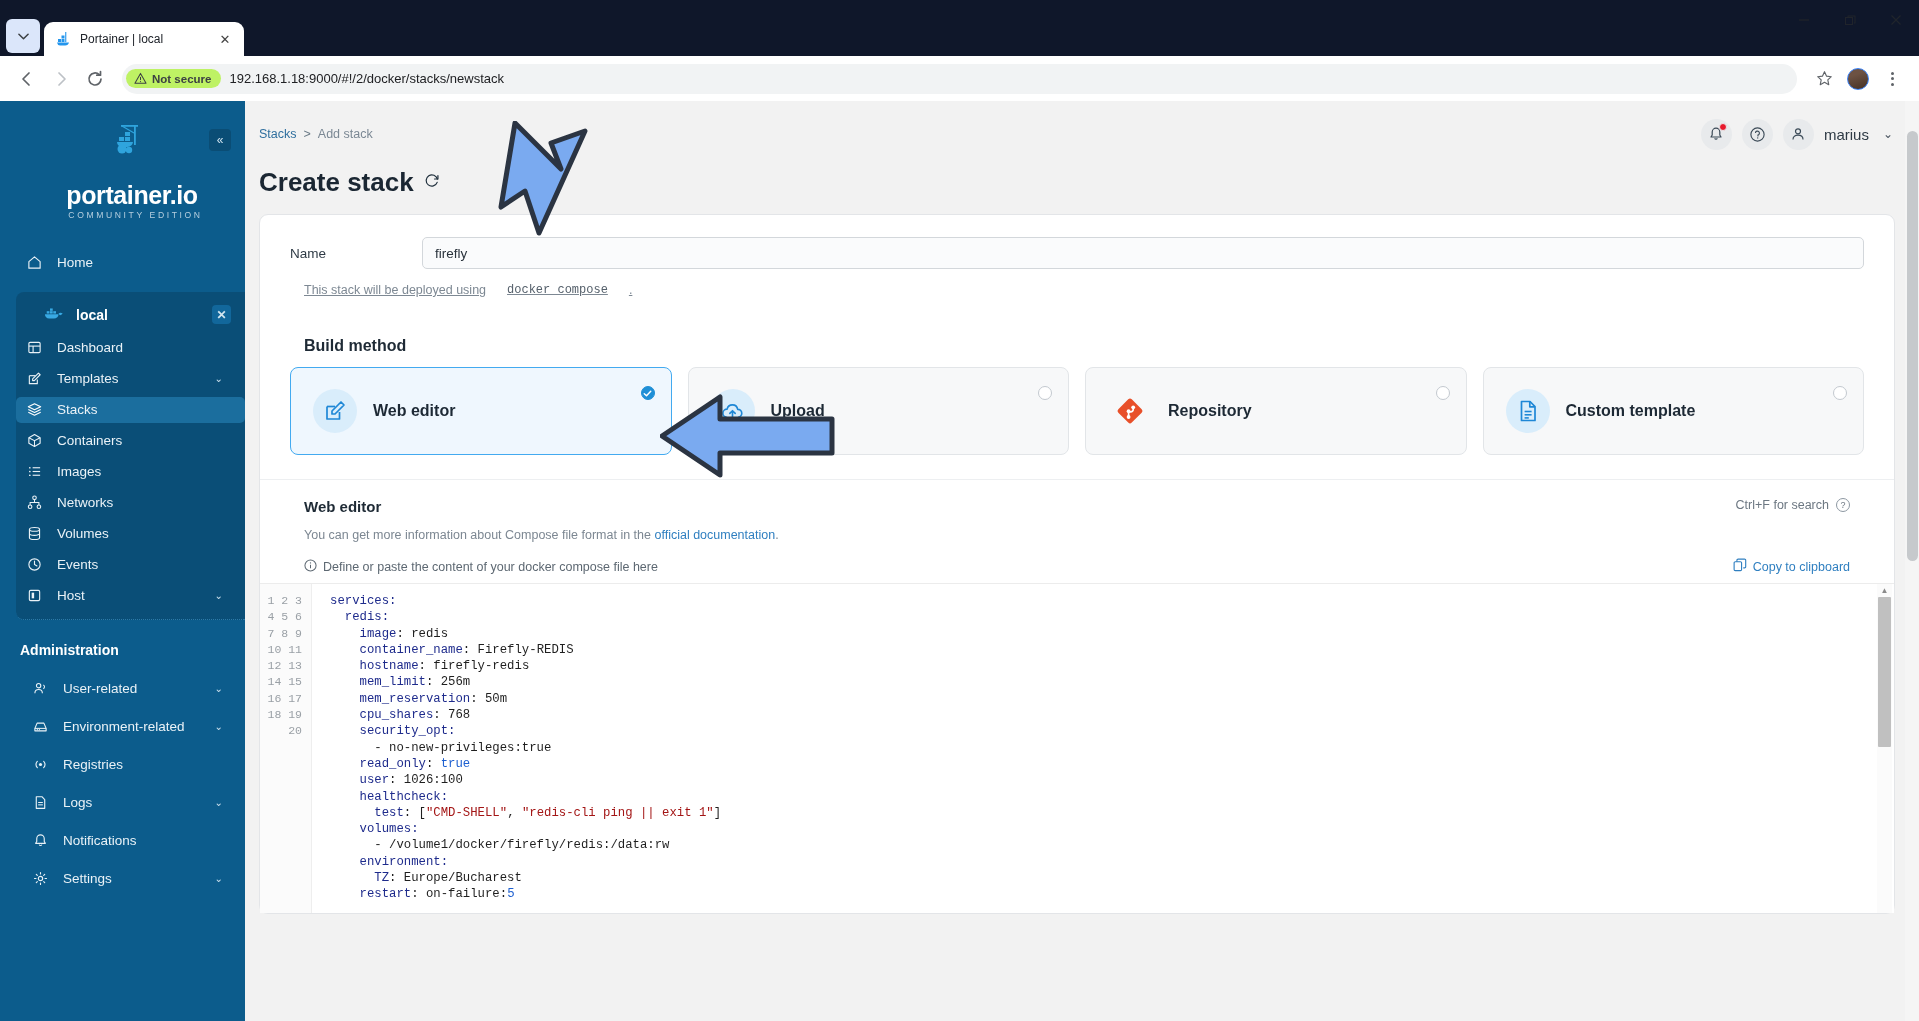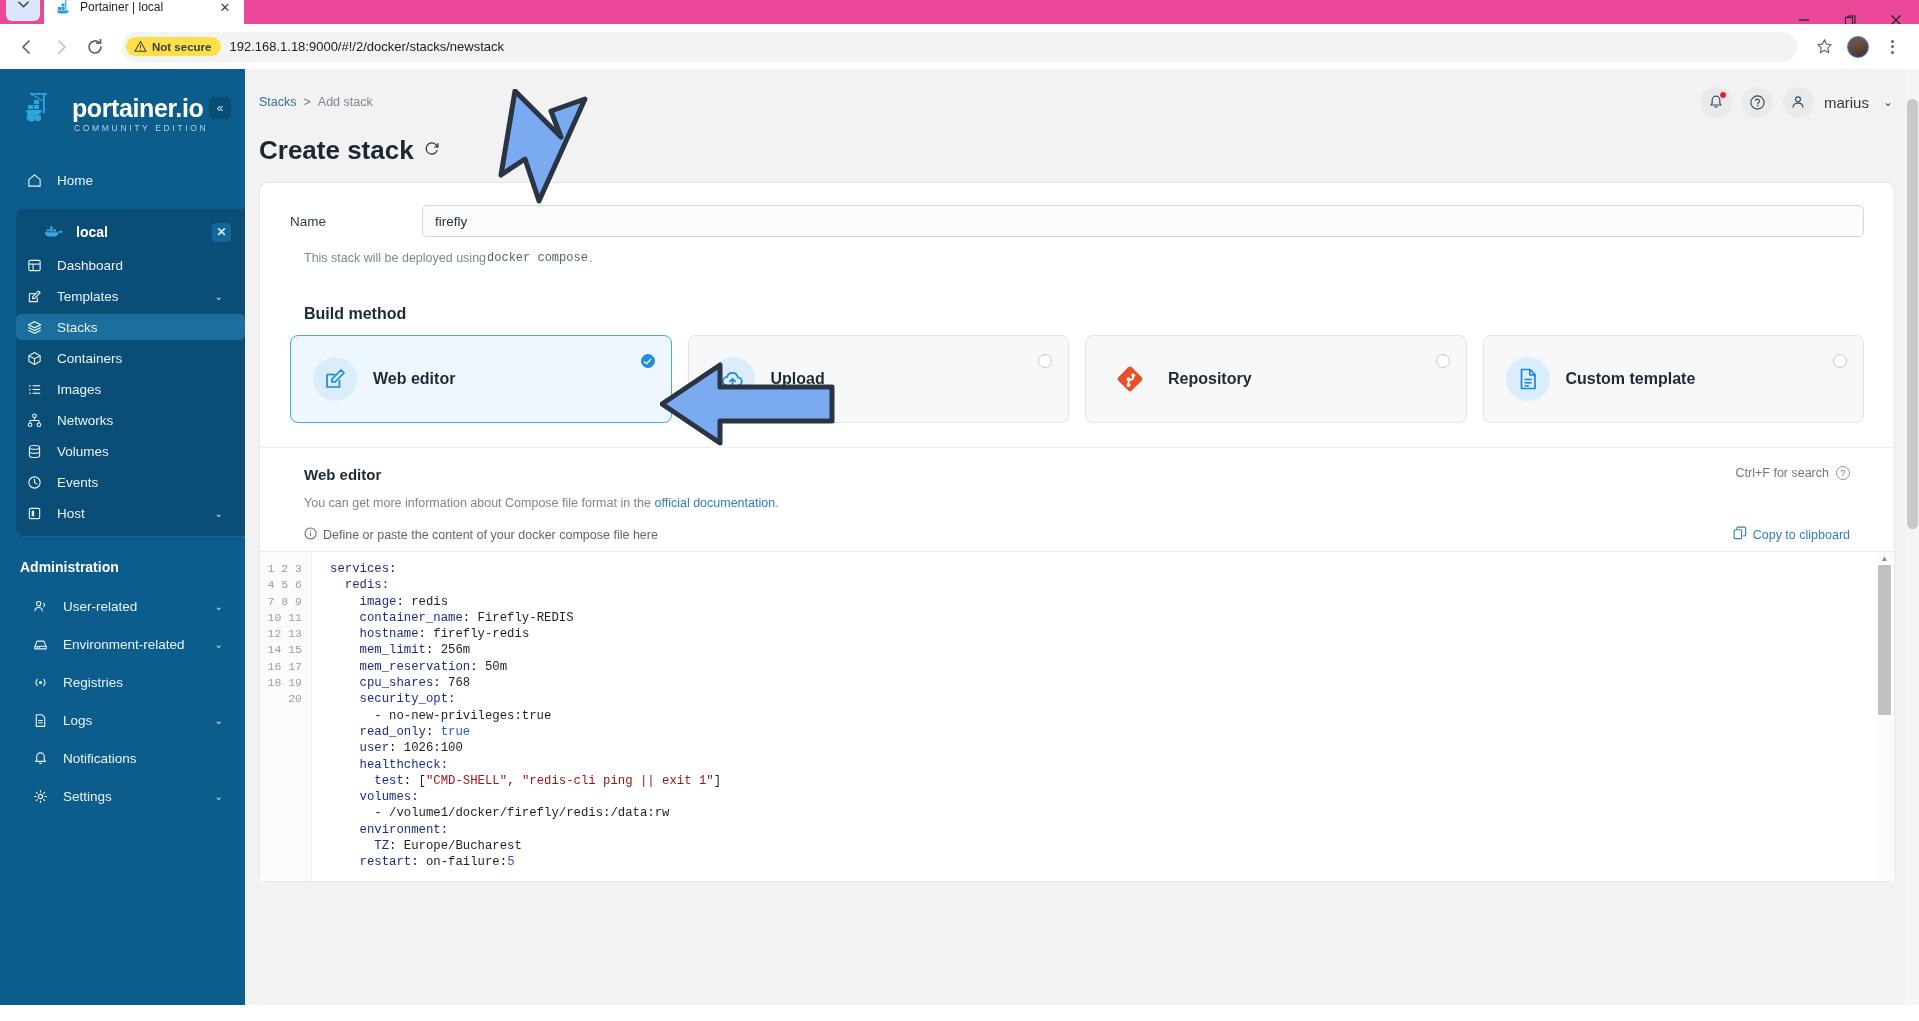--- a/index.html
+++ b/index.html
@@ -4,21 +4,21 @@
 <style>
   * { box-sizing: border-box; margin: 0; padding: 0; }
   html, body {
     width: 1919px; height: 1021px;
     font-family: "Liberation Sans", sans-serif;
     overflow: hidden; background: #ffffff;
   }
 
   
   .browser-tabbar {
-    height: 24px; background: #ec4899;
+    height: 56px; background: #0f172a;
     display: flex; align-items: flex-end; position: relative;
   }
   .tab-list-btn {
     width: 34px; height: 34px; margin: 0 4px 3px 6px;
     display: flex; align-items: center; justify-content: center;
     border-radius: 6px; background: #dbe6fa; cursor: pointer;
   }
   .tab {
     height: 34px; min-width: 200px; max-width: 250px;
     background: #ffffff; border-radius: 9px 9px 0 0;
@@ -56,21 +56,21 @@
   }
   .nav-btn.disabled { color: #bdc1c6; }
   .omnibox {
     flex: 1; height: 30px; background: #f1f3f4;
     border-radius: 16px; display: flex; align-items: center;
     margin-left: 8px; margin-right: 8px; padding: 0 6px 0 4px;
     cursor: text;
   }
   .not-secure {
     display: flex; align-items: center; gap: 5px;
-    background: #fde047; border-radius: 14px;
+    background: #bef264; border-radius: 14px;
     padding: 3px 10px 3px 8px; margin-right: 8px; cursor: pointer;
   }
   .not-secure-text { font-size: 11.5px; color: #3c4043; font-weight: bold; }
   .url-text { font-size: 13px; color: #202124; white-space: nowrap; }
   .star-btn, .profile-btn, .menu-btn {
     width: 30px; height: 30px; display: flex;
     align-items: center; justify-content: center; cursor: pointer;
   }
   .profile-circle {
     width: 22px; height: 22px; border-radius: 50%;
@@ -85,22 +85,23 @@
     display: flex; height: calc(1021px - 85px);
     background: #f2f2f2; position: relative;
   }
 
   
   .sidebar {
     width: 245px; flex: 0 0 245px; background: #0c5c8c;
     color: #fff; position: relative; overflow: hidden;
   }
   .logo-wrap {
-    display: flex; align-items: center; gap: 8px;
+    display: flex; align-items: center; gap: 14px;
     padding: 22px 0 16px 24px;
+    flex-direction: column;
   }
   .logo-text-block { line-height: 1; }
   .logo-main { font-size: 25px; font-weight: bold; letter-spacing: -.4px; color: #fff; }
   .logo-sub {
     font-size: 8.6px; letter-spacing: 2.6px; color: #b6cfdf;
     margin-top: 3px; padding-left: 2px;
   }
   .collapse-btn {
     position: absolute; right: 14px; top: 28px;
     width: 22px; height: 22px; background: #0a4d75;
@@ -178,21 +179,21 @@
   .form-row { display: flex; align-items: center; gap: 10px; justify-content: space-between; }
   .form-label { width: 122px; font-size: 13.5px; color: #2f3b46; }
   .text-input {
     flex: 1; height: 32px; border: 1px solid #d3d7db;
     border-radius: 5px; background: #fafbfc;
     padding: 0 12px; font-size: 13.5px; color: #29323b;
     font-family: "Liberation Sans", sans-serif;
   }
   .hint-row {
     font-size: 12.5px; color: #7d8893; margin: 14px 0 0 14px;
-    display: flex; align-items: center; gap: 1px;
+    display: flex; align-items: center; gap: 21px; text-decoration: underline;
   }
   .mono { font-family: "Liberation Mono", monospace; font-size: 12px; color: #55606b; }
 
   .section-title {
     font-size: 16px; font-weight: bold; color: #1e2a35;
     margin: 40px 0 12px 14px;
   }
   .method-grid { display: grid; grid-template-columns: repeat(4, 1fr); gap: 16px; margin: 0 0 24px 0; }
   .method-card {
     height: 88px; border: 1px solid #e2e5e8; border-radius: 8px;

